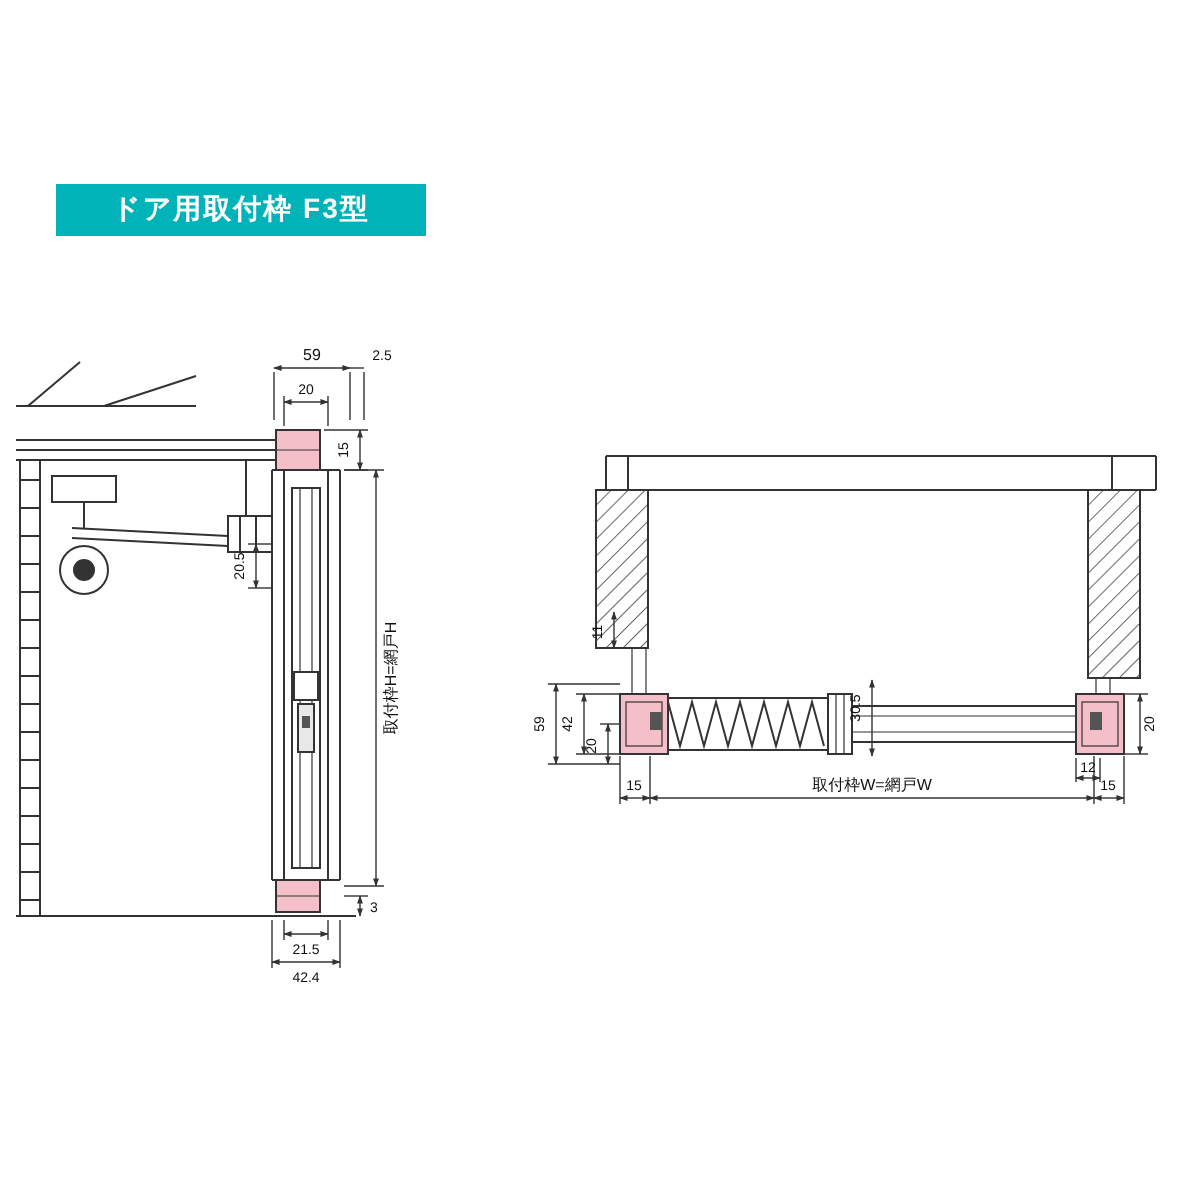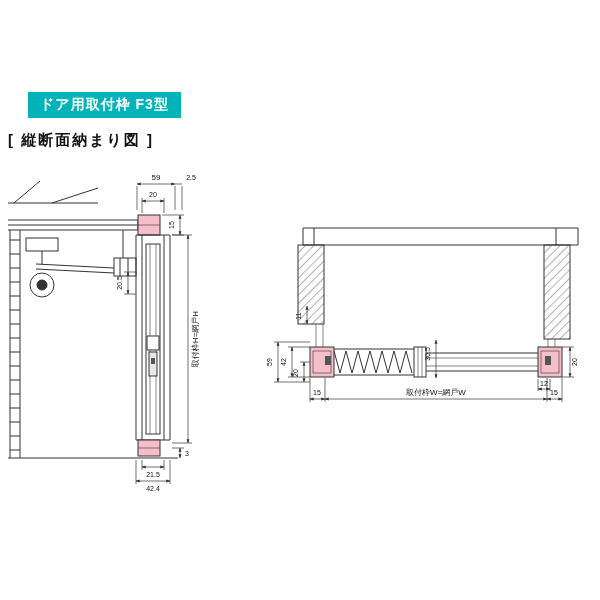--- a/index.html
+++ b/index.html
@@ -7,21 +7,21 @@
   body {
     background:#ffffff;
     font-family:"Liberation Sans","DejaVu Sans",sans-serif;
     position:relative; overflow:hidden;
   }
   .canvas { position:absolute; inset:0; background:#fff; }
   .badge {
     position:absolute; left:28px; top:92px;
     background:#00b3b9; color:#fff;
     font-size:14px; font-weight:bold;
-    padding:4px 12px; letter-spacing:1px;
+    padding:4px 28px; letter-spacing:1px;
   }
   .sec-title {
     position:absolute; font-size:15px; font-weight:bold;
     color:#111; letter-spacing:2px; white-space:nowrap;
   }
   .sec-title.lt { left:8px;  top:131px; }
   .sec-title.rt { left:352px; top:131px; }
   svg { position:absolute; }
   .svg-left  { left:2px;   top:168px; }
   .svg-right { left:248px; top:192px; }
@@ -34,21 +34,20 @@
          font-family:"Liberation Sans","DejaVu Sans",sans-serif; }
   .pink { fill:#f5bfca; stroke:#333; stroke-width:1; }
   .dark { fill:#555; stroke:none; }
 </style>
 </head>
 <body>
 
 <div class="canvas">
 
   <div class="badge">ドア用取付枠 F3型</div>
-  <div class="sec-title lt">[ 縦断面納まり図 ]</div>
 
   <svg class="svg-left" width="230" height="340" viewBox="0 0 230 340">
     <defs>
       <marker id="arrL" viewBox="0 0 10 10" refX="9" refY="5" markerWidth="6" markerHeight="6" orient="auto-start-reverse">
         <path d="M0,1.5 L10,5 L0,8.5 z" fill="#333"></path>
       </marker>
     </defs>
 
     <g class="ln">
       <line x1="6" y1="35" x2="96" y2="35"></line>

